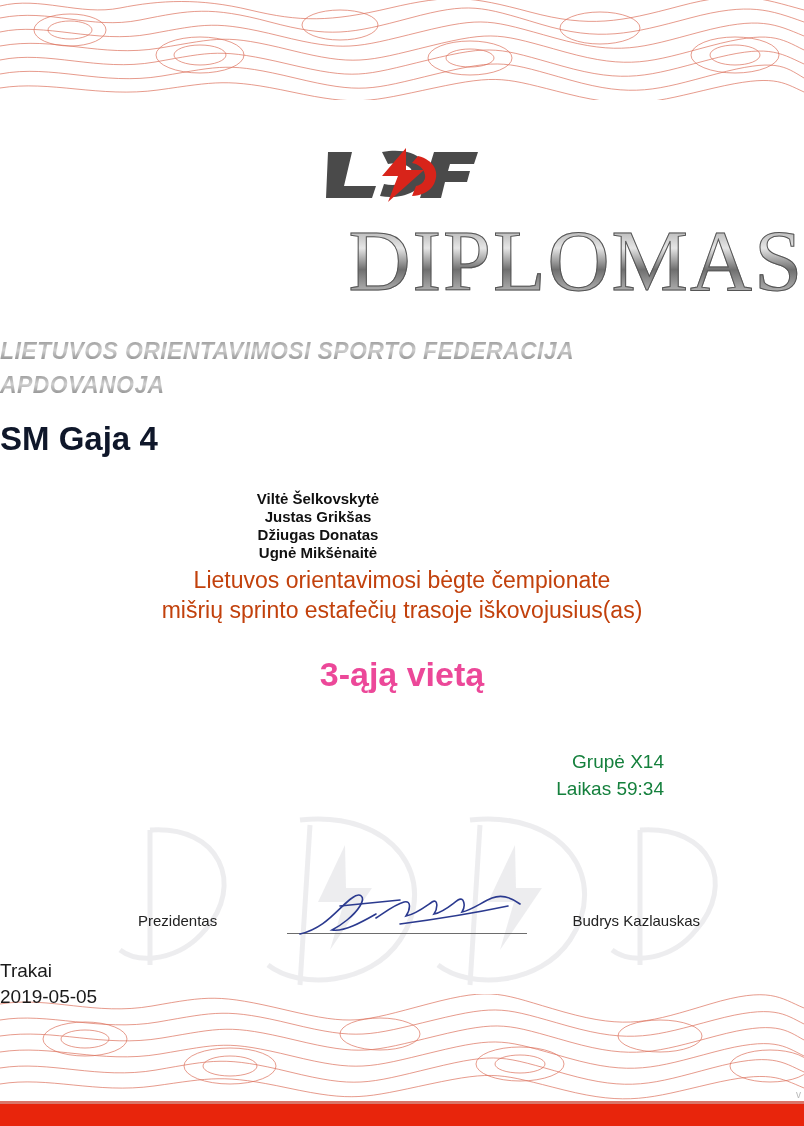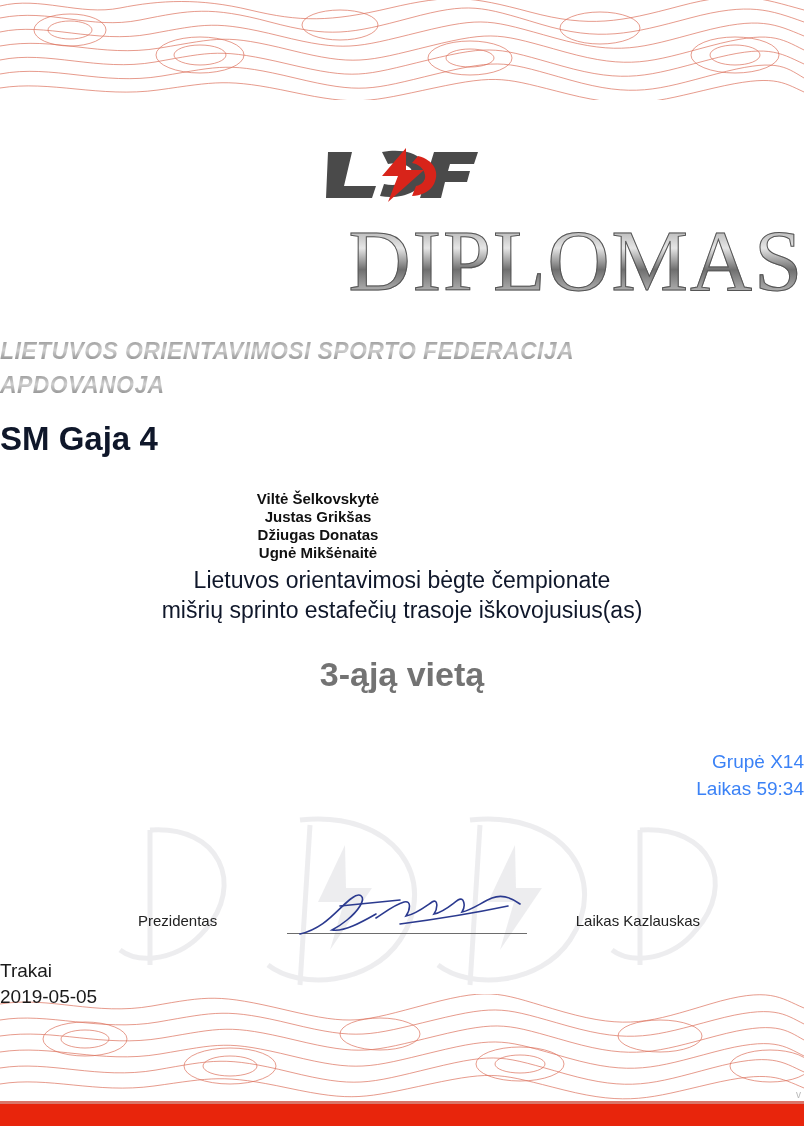--- a/index.html
+++ b/index.html
@@ -128,44 +128,45 @@
   }
 
   .event-text {
     position: absolute;
     top: 565px;
     left: 0;
     width: 804px;
     text-align: center;
     font-size: 23px;
     line-height: 30px;
-    color: #0f172a;
+    color: #c2410c;
   }
 
   .place {
     position: absolute;
     top: 655px;
     left: 0;
     width: 804px;
     text-align: center;
     font-size: 34px;
     font-weight: bold;
-    color: #737373;
+    color: #ec4899;
   }
 
   .details {
     position: absolute;
     top: 748px;
     left: 0;
     width: 804px;
     text-align: right;
+    padding-right: 140px;
     box-sizing: border-box;
     font-size: 19px;
     line-height: 27px;
-    color: #3b82f6;
+    color: #15803d;
   }
 
   
   .sig-title {
     position: absolute;
     top: 912px;
     left: 118px;
     font-size: 15px;
     color: #222;
     margin-left: 20px;
@@ -317,21 +318,21 @@
   </div>
 
   <div class="place">3-ąją vietą</div>
 
   <div class="details">
     <div>Grupė X14</div>
     <div>Laikas 59:34</div>
   </div>
 
   <div class="sig-title">Prezidentas</div>
-  <div class="sig-name">Laikas Kazlauskas</div>
+  <div class="sig-name">Budrys Kazlauskas</div>
   <div class="sig-line"></div>
 
   <div class="signature-img">
     <svg width="255" height="52" viewBox="0 0 255 52" xmlns="http://www.w3.org/2000/svg" aria-hidden="true">
       <g fill="none" stroke="#2b3a8f" stroke-width="1.6" stroke-linecap="round">
         <path d="M20 46 C 46 40, 58 20, 72 10 C 80 4, 86 8, 80 18 C 74 28, 60 38, 52 42 C 64 44, 82 34, 96 26"></path>
         <path d="M60 18 L 120 12"></path>
         <path d="M96 30 C 108 22, 116 16, 124 14 C 132 12, 130 22, 126 28 C 136 26, 146 18, 152 14 C 158 10, 158 20, 154 26 C 164 24, 172 16, 178 12 C 184 8, 186 18, 182 24 C 192 22, 202 14, 212 10 C 222 6, 232 10, 240 16"></path>
         <path d="M120 36 C 150 32, 190 26, 228 18"></path>
       </g>

